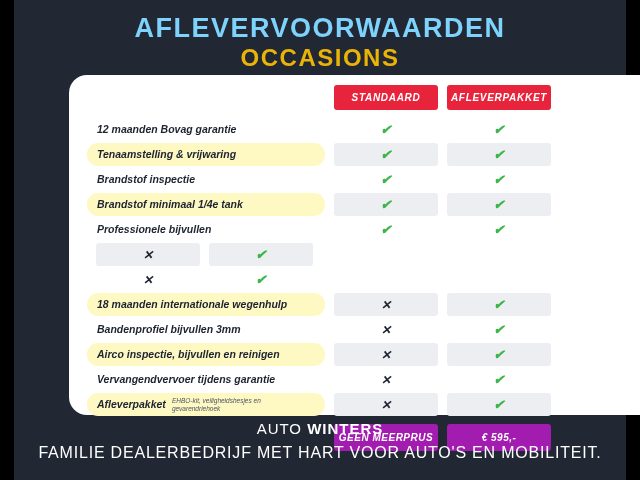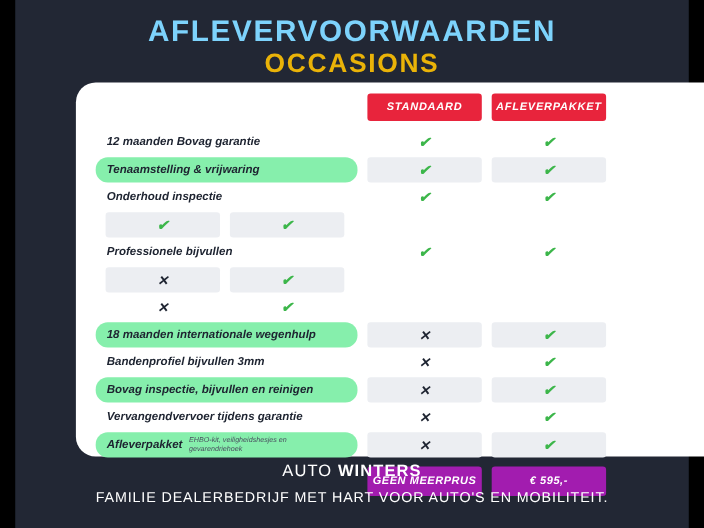--- a/index.html
+++ b/index.html
@@ -112,21 +112,21 @@
     color: #1d2330;
     padding-left: 10px;
     box-sizing: border-box;
     height: 23px;
     line-height: 23px;
     border-radius: 3px;
     white-space: nowrap;
     overflow: hidden;
   }
   .row.alt .labelcol {
-    background: #86efac;
+    background: #fef9c3;
     border-radius: 11px;
   }
   .row .valcol {
     height: 23px;
     line-height: 23px;
     border-radius: 3px;
     font-size: 13px;
   }
   .row.alt .valcol {
     background: #eceef2;
@@ -181,21 +181,21 @@
     text-align: center;
   }
   .brand {
     font-size: 15px;
     color: #ffffff;
     letter-spacing: 1px;
   }
   .brand b { font-weight: bold; }
   .tagline {
     margin-top: 7px;
-    font-size: 13px;
+    font-size: 16px;
     color: #ffffff;
     letter-spacing: 0.8px;
   }
 </style>
 </head>
 <body>
 
 <div class="screen">
   <div class="bar-left"></div>
   <div class="bar-right"></div>
@@ -226,26 +226,27 @@
           <div class="valcol"><span class="check">✔</span></div>
         </div>
 
         <div class="row alt">
           <div class="labelcol">Tenaamstelling &amp; vrijwaring</div>
           <div class="valcol"><span class="check">✔</span></div>
           <div class="valcol"><span class="check">✔</span></div>
         </div>
 
         <div class="row">
-          <div class="labelcol">Onderhoud inspectie</div>
-          <div class="valcol"><span class="check">✔</span></div>
-          <div class="valcol"><span class="check">✔</span></div>
-        </div>
-
-        <div class="row alt">
+          <div class="labelcol">Brandstof inspectie</div>
+          <div class="valcol"><span class="check">✔</span></div>
+          <div class="valcol"><span class="check">✔</span></div>
+        </div>
+
+        <div class="row alt">
+          <div class="labelcol">Brandstof minimaal 1/4e tank</div>
           <div class="valcol"><span class="check">✔</span></div>
           <div class="valcol"><span class="check">✔</span></div>
         </div>
 
         <div class="row">
           <div class="labelcol">Professionele bijvullen</div>
           <div class="valcol"><span class="check">✔</span></div>
           <div class="valcol"><span class="check">✔</span></div>
         </div>
 
@@ -265,21 +266,21 @@
           <div class="valcol"><span class="check">✔</span></div>
         </div>
 
         <div class="row">
           <div class="labelcol">Bandenprofiel bijvullen 3mm</div>
           <div class="valcol"><span class="cross">✕</span></div>
           <div class="valcol"><span class="check">✔</span></div>
         </div>
 
         <div class="row alt">
-          <div class="labelcol">Bovag inspectie, bijvullen en reinigen</div>
+          <div class="labelcol">Airco inspectie, bijvullen en reinigen</div>
           <div class="valcol"><span class="cross">✕</span></div>
           <div class="valcol"><span class="check">✔</span></div>
         </div>
 
         <div class="row">
           <div class="labelcol">Vervangendvervoer tijdens garantie</div>
           <div class="valcol"><span class="cross">✕</span></div>
           <div class="valcol"><span class="check">✔</span></div>
         </div>
 

